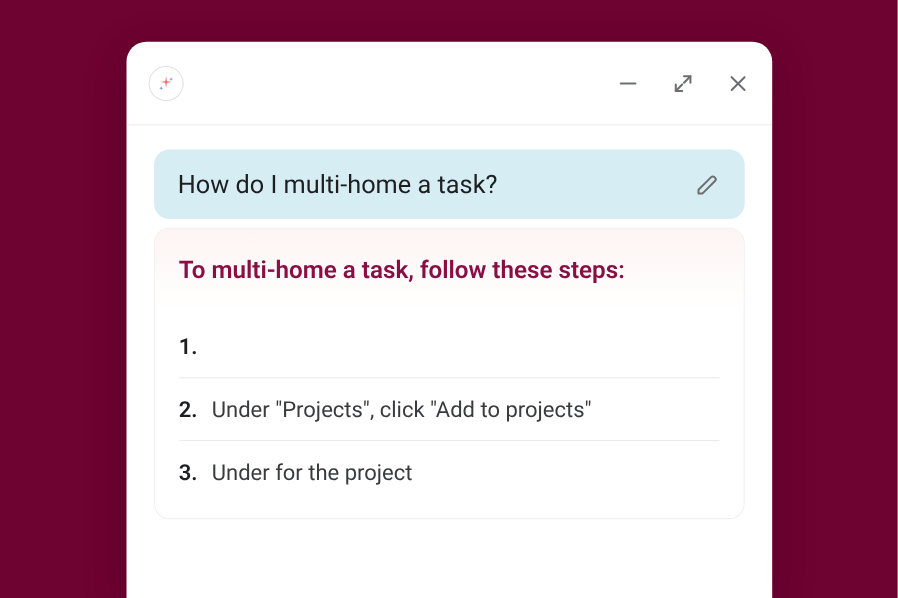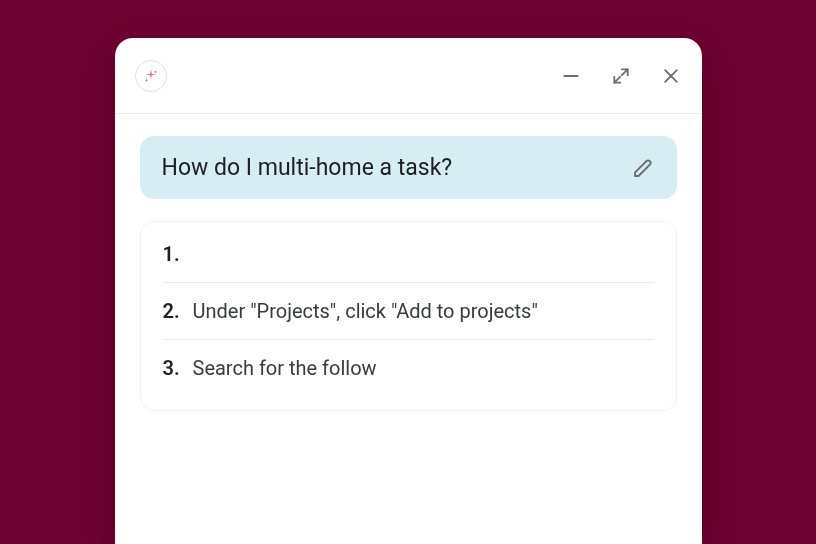--- a/index.html
+++ b/index.html
@@ -65,21 +65,21 @@
     }
     .icon-btn svg {
       width: 20px;
       height: 20px;
       stroke: currentColor;
     }
     .content {
       padding: 22px 25px;
       display: flex;
       flex-direction: column;
-      gap: 22px;
+      gap: 8px;
     }
     .question-bubble {
       background: #d7edf4;
       border-radius: 14px;
       padding: 18px 22px;
       display: flex;
       align-items: center;
       justify-content: space-between;
     }
     .question-text {
@@ -173,28 +173,31 @@
     <div class="question-bubble">
       <div class="question-text">How do I multi-home a task?</div>
       <div class="edit-btn">
         <svg viewBox="0 0 24 24" fill="none">
           <path d="M4 20 L4 16.5 L15.5 5 C16.3 4.2 17.7 4.2 18.5 5 L19 5.5 C19.8 6.3 19.8 7.7 19 8.5 L7.5 20 Z" stroke="#6d6e6f" stroke-width="1.8" stroke-linejoin="round"></path>
         </svg>
       </div>
     </div>
 
     <div class="answer-card">
+      <div class="answer-header">
+        <div class="answer-title">To multi-home a task, follow these steps:</div>
+      </div>
       <div class="steps">
         <div class="step">
           <span class="step-num">1.</span>
         </div>
         <div class="step">
           <span class="step-num">2.</span>
           <span>Under "Projects", click "Add to projects"</span>
         </div>
         <div class="step">
           <span class="step-num">3.</span>
-          <span>Search for the follow</span>
+          <span>Under for the project</span>
         </div>
       </div>
     </div>
   </div>
 </div>
 
 </body></html>

